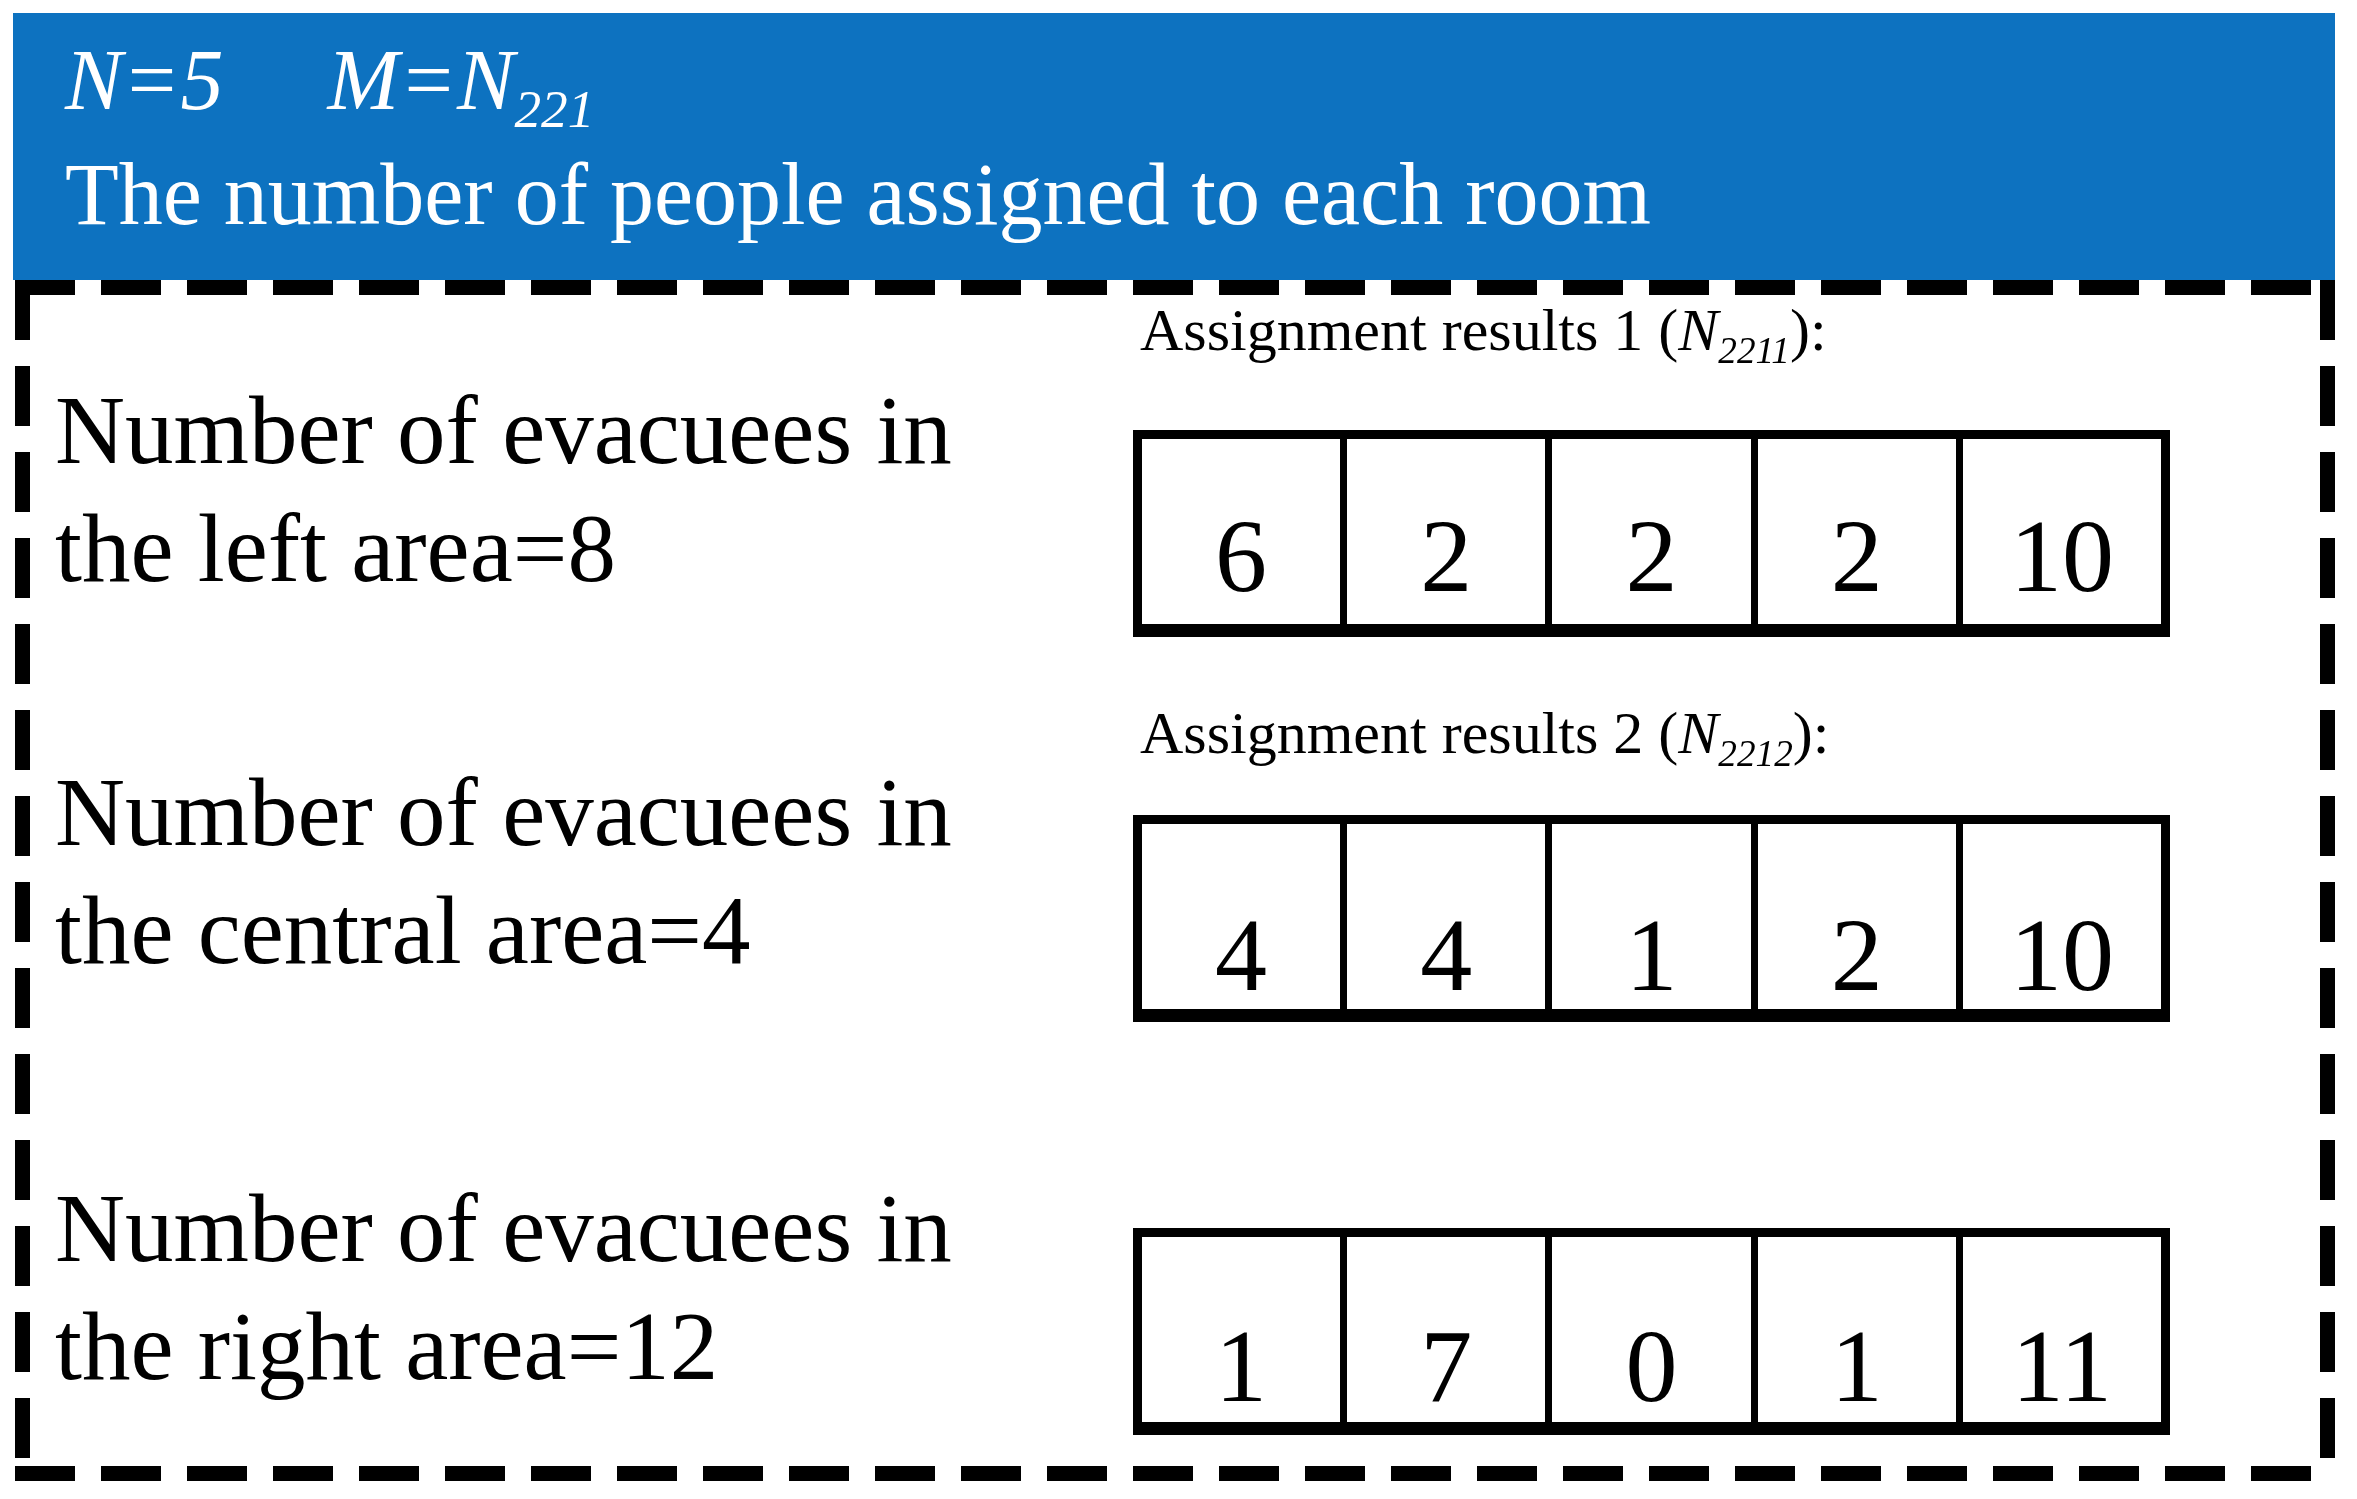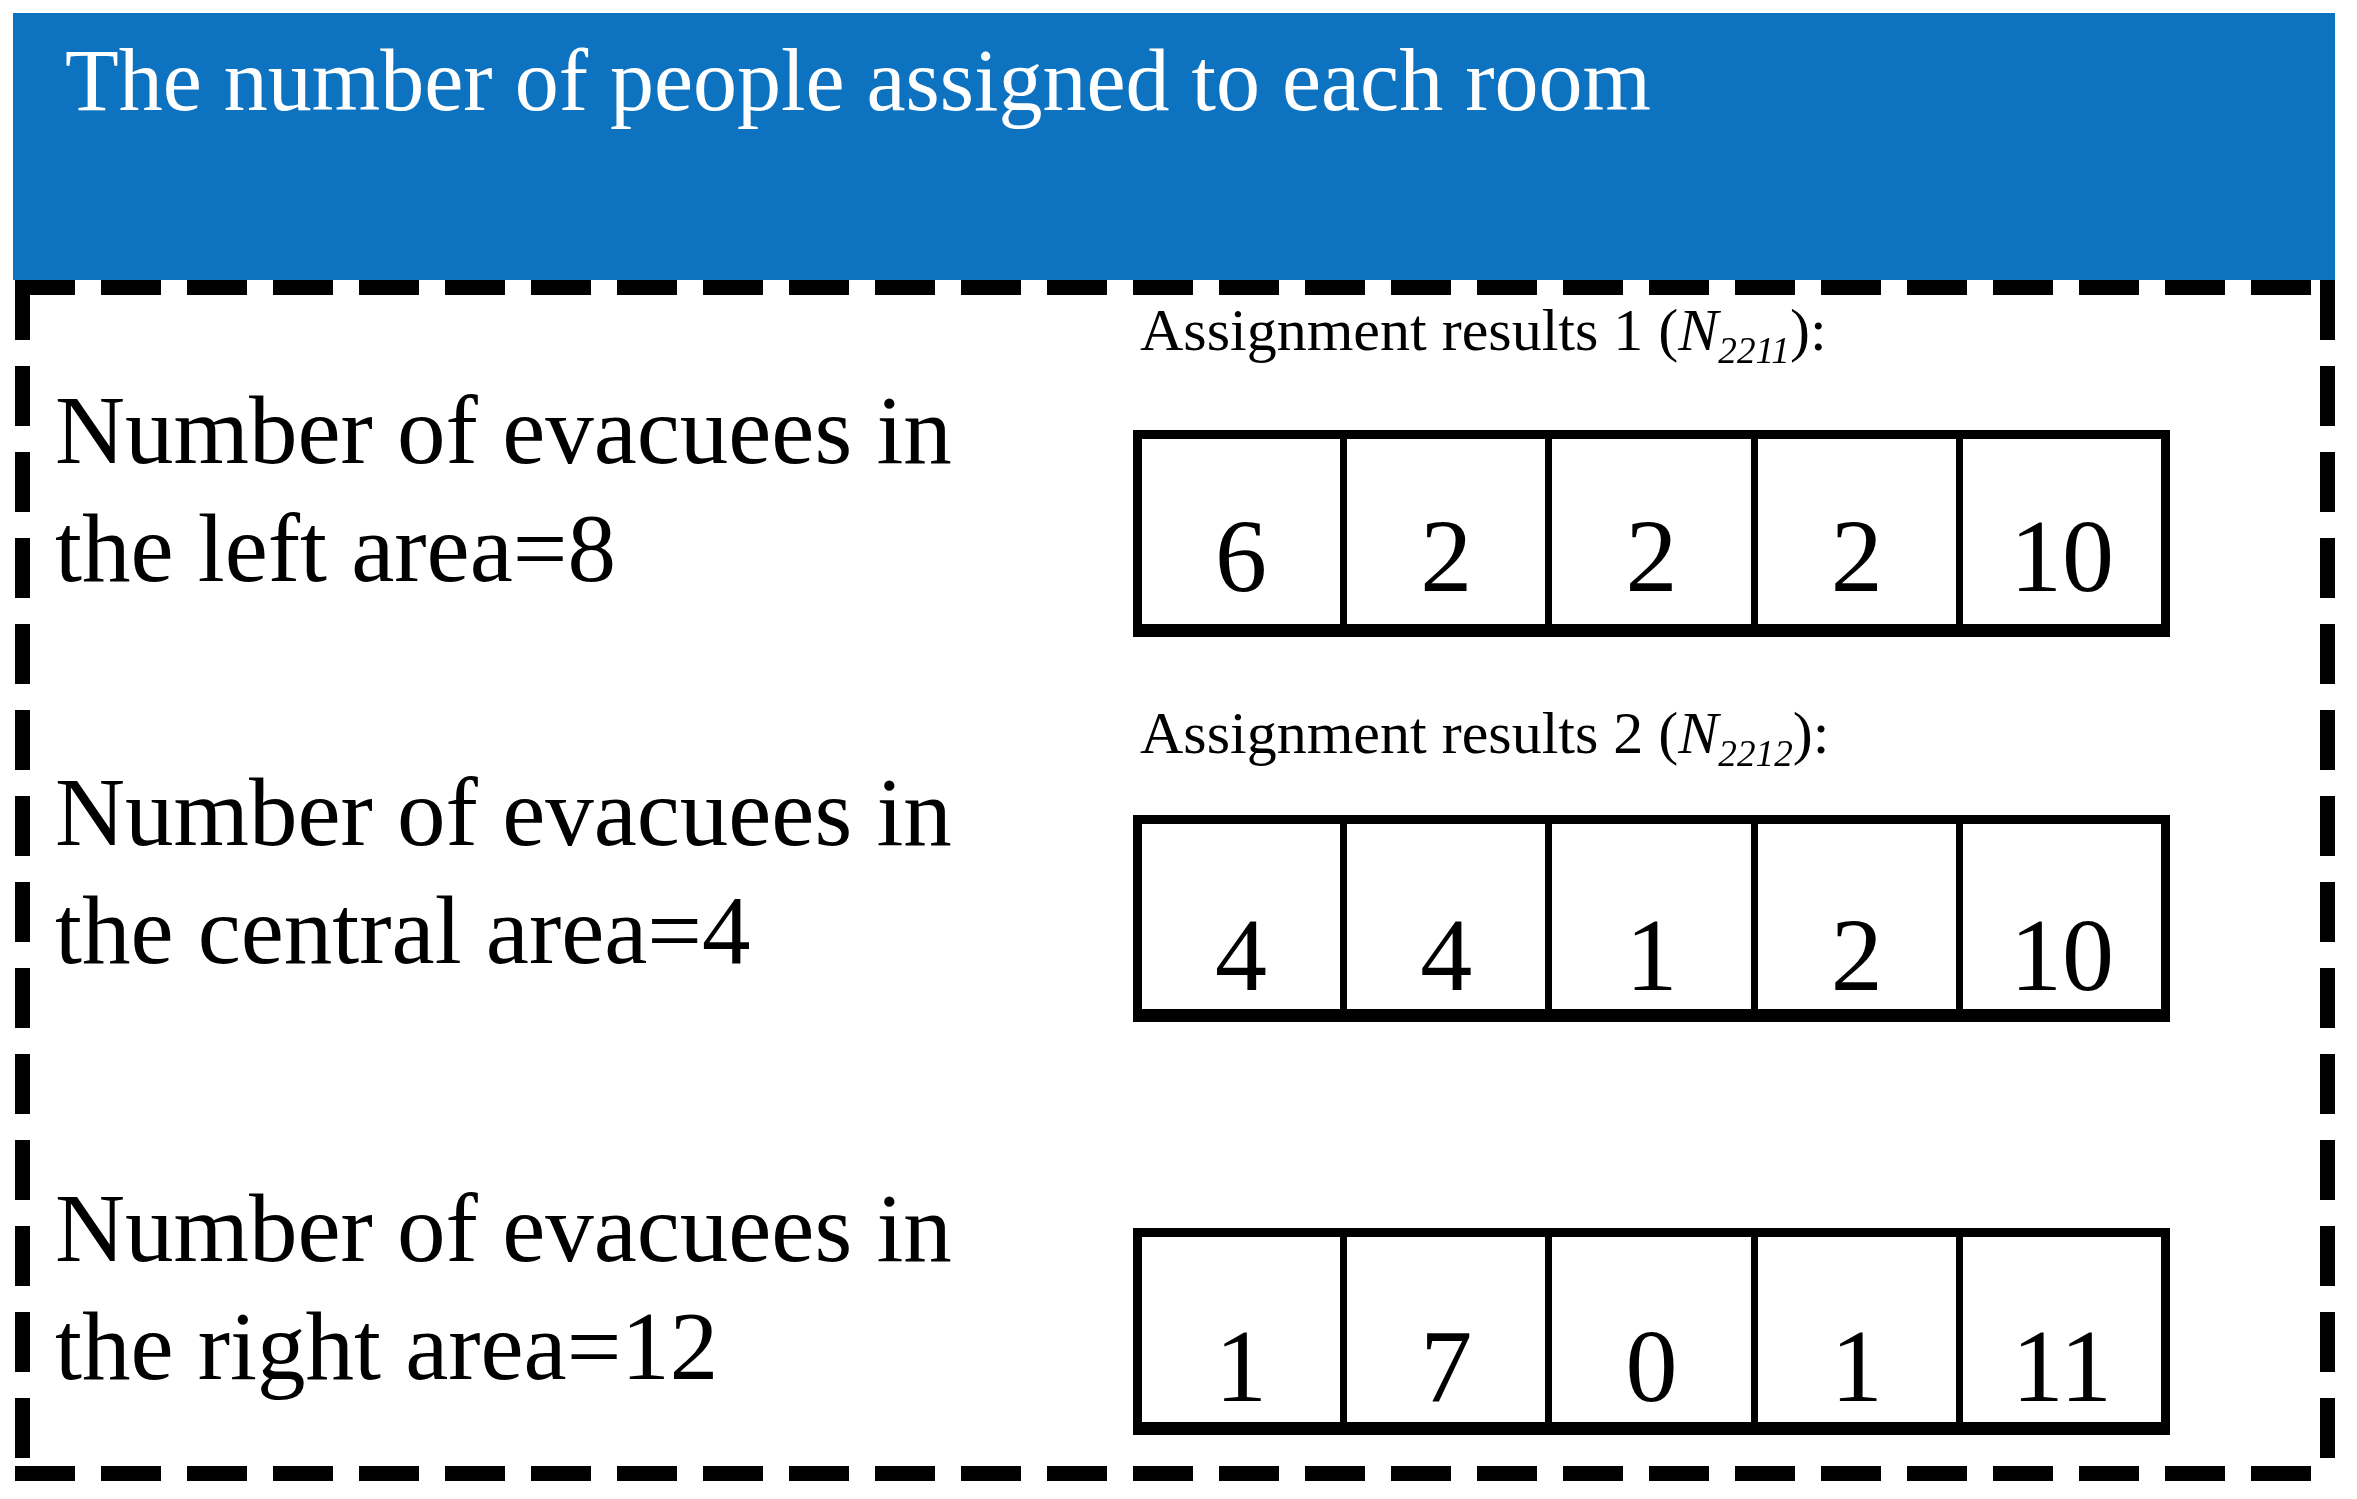--- a/index.html
+++ b/index.html
@@ -27,20 +27,21 @@
     font-style: italic;
     font-size: 86px;
     line-height: 1.1;
     white-space: nowrap;
   }
   .hl1 .gap { display: inline-block; width: 104px; }
   .hl1 sub { font-size: 0.62em; }
   .hl2 {
     font-size: 88px;
     line-height: 1.1;
+    margin-top: 8px;
     white-space: nowrap;
   }
 
   
   .dash { position: absolute; }
   .dash-h {
     height: 15px;
     background: repeating-linear-gradient(90deg, #000 0 60px, transparent 60px 86px);
   }
   .dash-v {
@@ -106,20 +107,23 @@
   .tbl-1 .cell { padding-bottom: 16px; }
   .tbl-2 .cell { padding-bottom: 2px; }
   .tbl-3 .cell { padding-bottom: 4px; }
 </style>
 </head>
 <body>
 
 <div class="fig">
 
   <header class="hdr" style="background: rgb(13, 114, 192);">
+    <div class="hl1">
+      <span>N=5</span><span class="gap"></span><span><span>M=N</span><sub>221</sub></span>
+    </div>
     <div class="hl2">The number of people assigned to each room</div>
   </header>
 
   <div class="dash dash-h dash-t"></div>
   <div class="dash dash-h dash-b"></div>
   <div class="dash dash-v dash-l"></div>
   <div class="dash dash-v dash-r"></div>
 
   <div class="lbl lbl-1">
     <div>Number of evacuees in</div>

